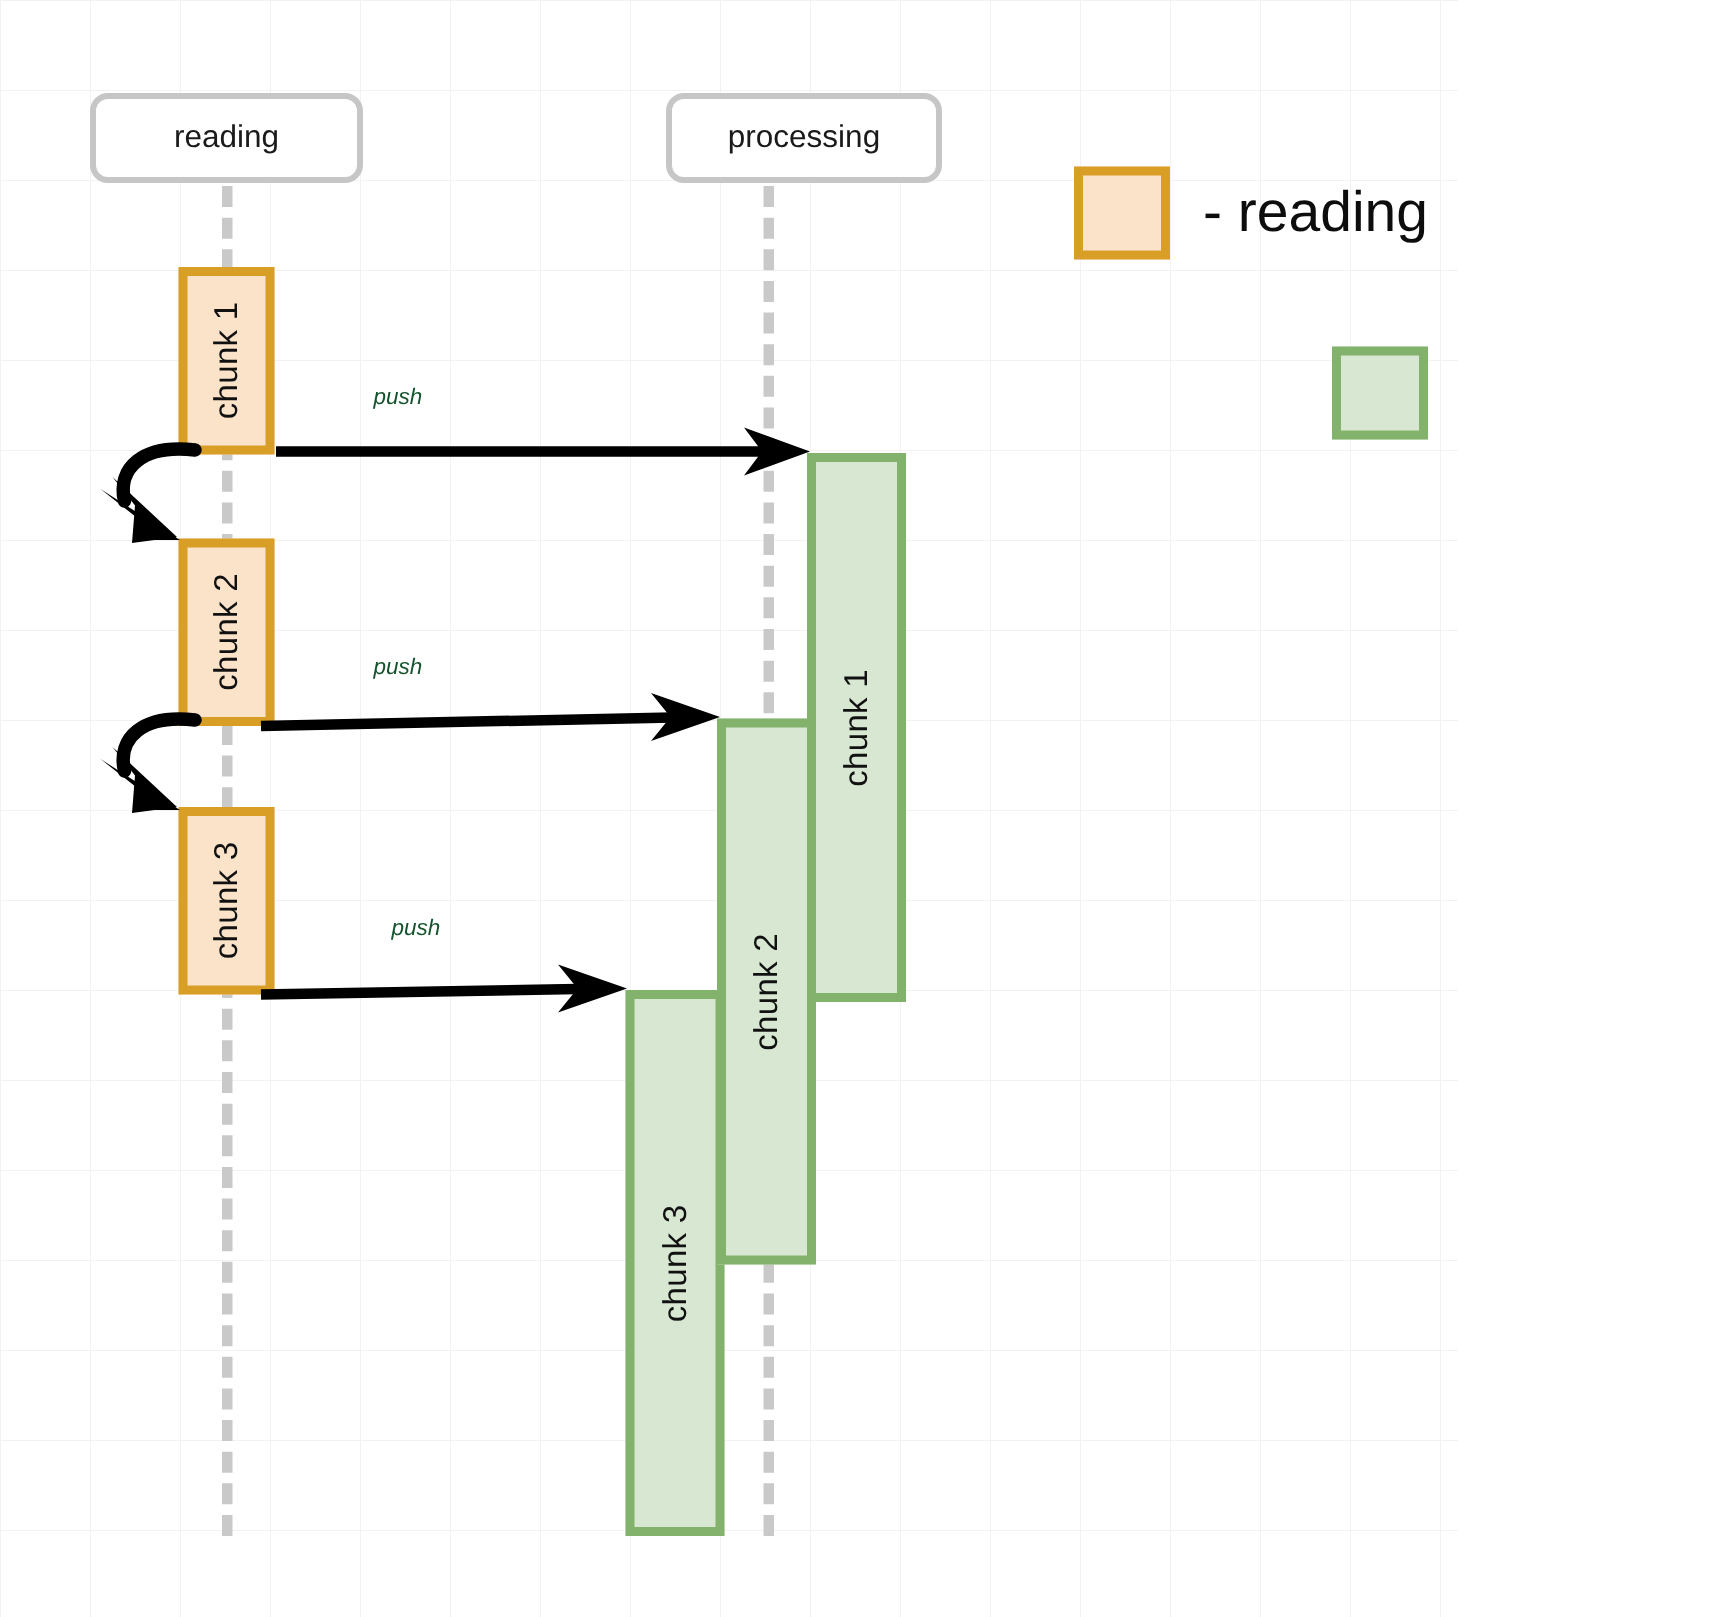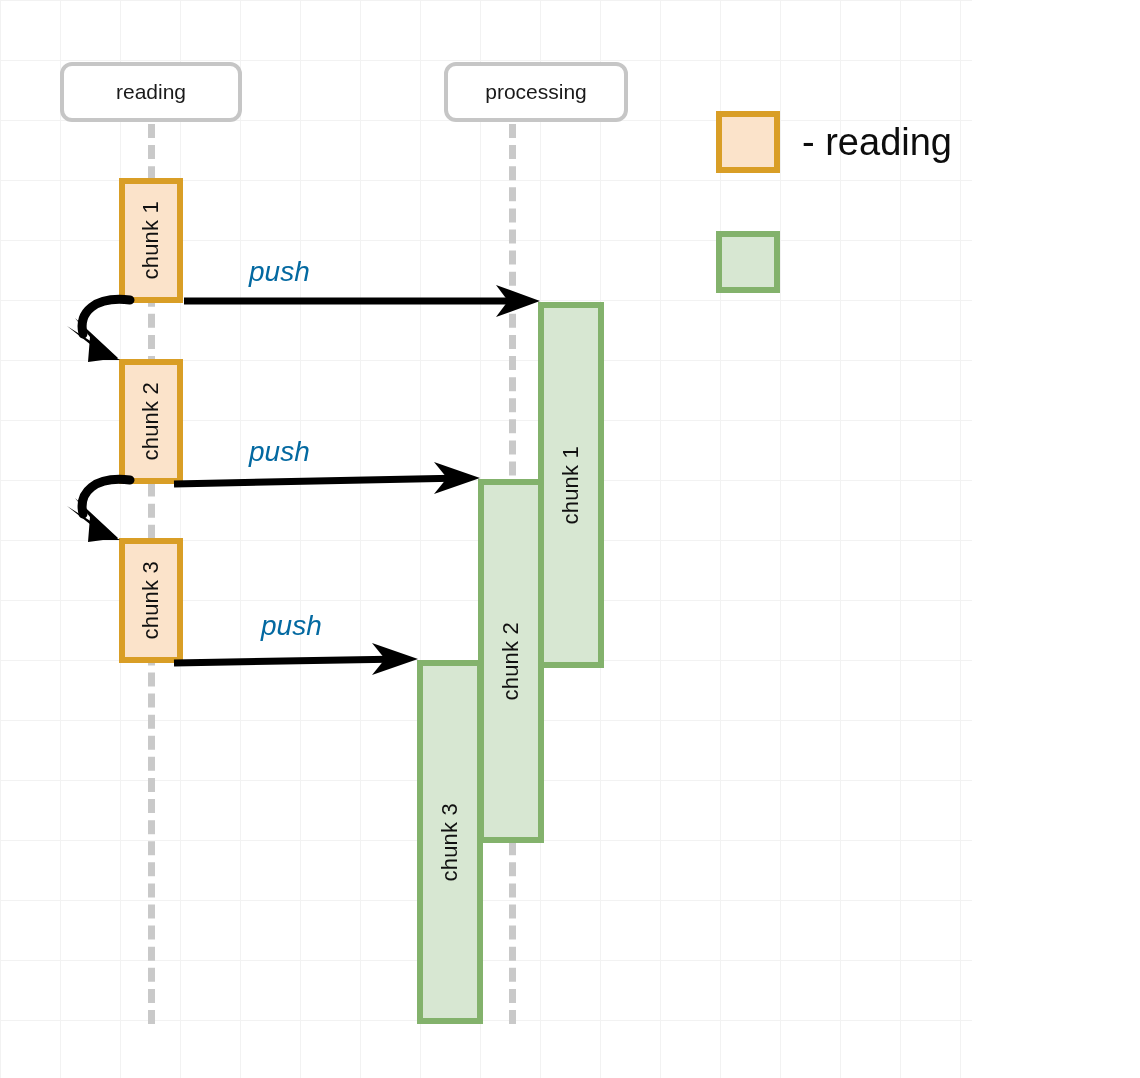--- a/index.html
+++ b/index.html
@@ -81,37 +81,38 @@
   }
   
   #arrows {
     position: absolute;
     inset: 0;
     z-index: 5;
     pointer-events: none;
   }
   .push-label {
     position: absolute;
-    font-size: 28px;
+    font-size: 15px;
     font-style: italic;
-    color: #0369a1;
+    color: #14532d;
     z-index: 7;
     white-space: nowrap;
   }
   
   #legend {
     position: absolute;
     left: 716px;
     top: 82px;
     z-index: 8;
   }
   .legend-row {
     display: flex;
     align-items: center;
     height: 120px;
+    justify-content: flex-end;
   }
   .legend-swatch {
     box-sizing: border-box;
     width: 64px;
     height: 62px;
   }
   .legend-swatch.reading {
     border: 6px solid #d99e26;
     background: #fbe3ca;
   }

